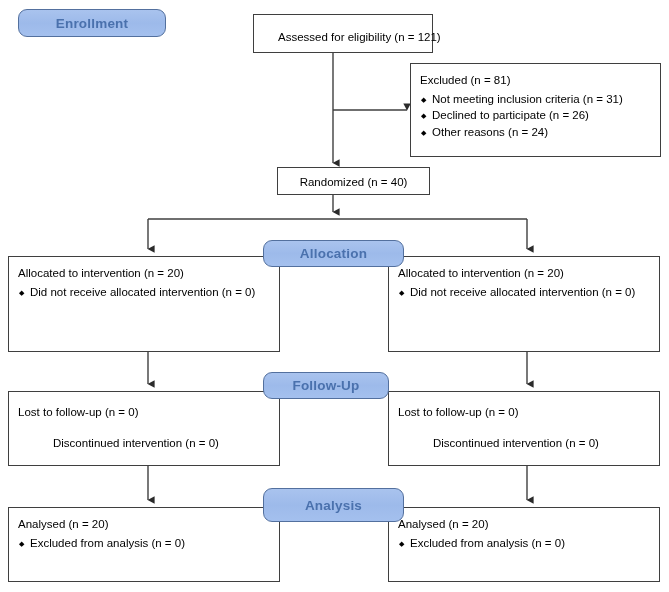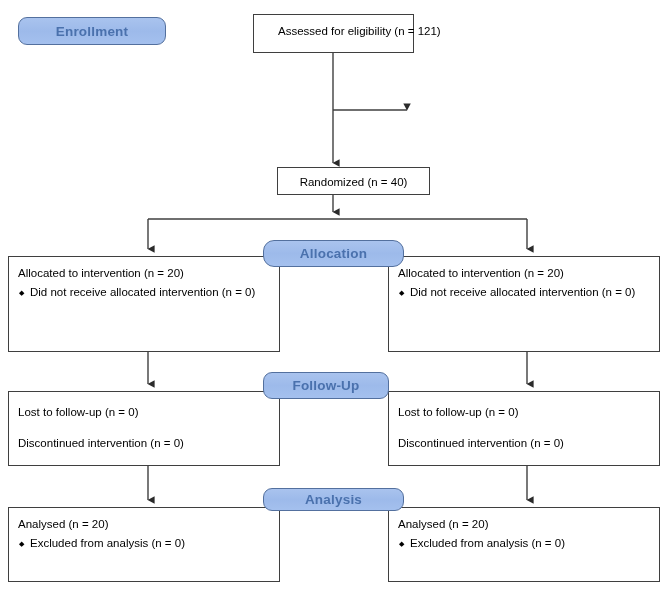--- a/index.html
+++ b/index.html
@@ -52,20 +52,21 @@
     content: "\25C6";
     position: absolute;
     left: 1px;
     top: 0px;
     font-size: 7px;
     line-height: 17px;
     color: #000;
   }
   .box.spaced .title-line + .title-line {
     margin-top: 14px;
+    margin-left: 35px;
   }
   .banner {
     position: absolute;
     box-sizing: border-box;
     border: 1px solid #53709e;
     border-radius: 9px;
     background: linear-gradient(to bottom, #a9c3ee 0%, #9dbaea 50%, #a4c0ee 100%);
     color: #4a71ad;
     font-weight: bold;
     font-size: 13.5px;
@@ -97,40 +98,48 @@
     <path d="M148,219 L148,249" stroke="#3f3f3f" stroke-width="1.4" fill="none" marker-end="url(#arrowhead)"></path>
     <path d="M527,219 L527,249" stroke="#3f3f3f" stroke-width="1.4" fill="none" marker-end="url(#arrowhead)"></path>
 
     <path d="M148,352 L148,384" stroke="#3f3f3f" stroke-width="1.4" fill="none" marker-end="url(#arrowhead)"></path>
     <path d="M527,352 L527,384" stroke="#3f3f3f" stroke-width="1.4" fill="none" marker-end="url(#arrowhead)"></path>
 
     <path d="M148,466 L148,500" stroke="#3f3f3f" stroke-width="1.4" fill="none" marker-end="url(#arrowhead)"></path>
     <path d="M527,466 L527,500" stroke="#3f3f3f" stroke-width="1.4" fill="none" marker-end="url(#arrowhead)"></path>
   </svg>
 
-  <div class="banner" style="left:18px; top:9px; width:148px; height:28px;margin-top:8px;">
+  <div class="banner" style="left:18px; top:9px; width:148px; height:28px;">
     <span>Enrollment</span>
   </div>
 
-  <div class="banner" style="left:263px; top:240px; width:141px; height:27px;border-radius:11px;">
+  <div class="banner" style="left:263px; top:240px; width:141px; height:27px;">
     <span>Allocation</span>
   </div>
 
   <div class="banner" style="left:263px; top:372px; width:126px; height:27px;">
     <span>Follow-Up</span>
   </div>
 
-  <div class="banner" style="left:263px; top:488px; width:141px; height:23px;">
+  <div class="banner" style="left:263px; top:488px; width:141px; height:34px;">
     <span>Analysis</span>
   </div>
 
-  <div class="box" style="left:253px; top:14px; width:161px; height:39px; display:flex; align-items:flex-start;padding-left:24px;">
+  <div class="box" style="left:253px; top:14px; width:180px; height:39px; display:flex; align-items:flex-end;padding-left:24px;">
     <div class="title-line">Assessed for eligibility (n = 121)</div>
   </div>
 
+  <div class="box" style="left:410px; top:63px; width:251px; height:94px;">
+    <div class="title-line">Excluded (n = 81)</div>
+    <ul>
+      <li>Not meeting inclusion criteria (n = 31)</li>
+      <li>Declined to participate (n = 26)</li>
+      <li>Other reasons (n = 24)</li>
+    </ul>
+  </div>
 
   <div class="box" style="left:277px; top:167px; width:153px; height:28px; display:flex; align-items:center; justify-content:center;text-align:center;">
     <div class="title-line">Randomized (n = 40)</div>
   </div>
 
   <div class="box" style="left:8px; top:256px; width:272px; height:96px;">
     <div class="title-line">Allocated to intervention (n = 20)</div>
     <ul>
       <li>Did not receive allocated intervention (n = 0)</li>
     </ul>

